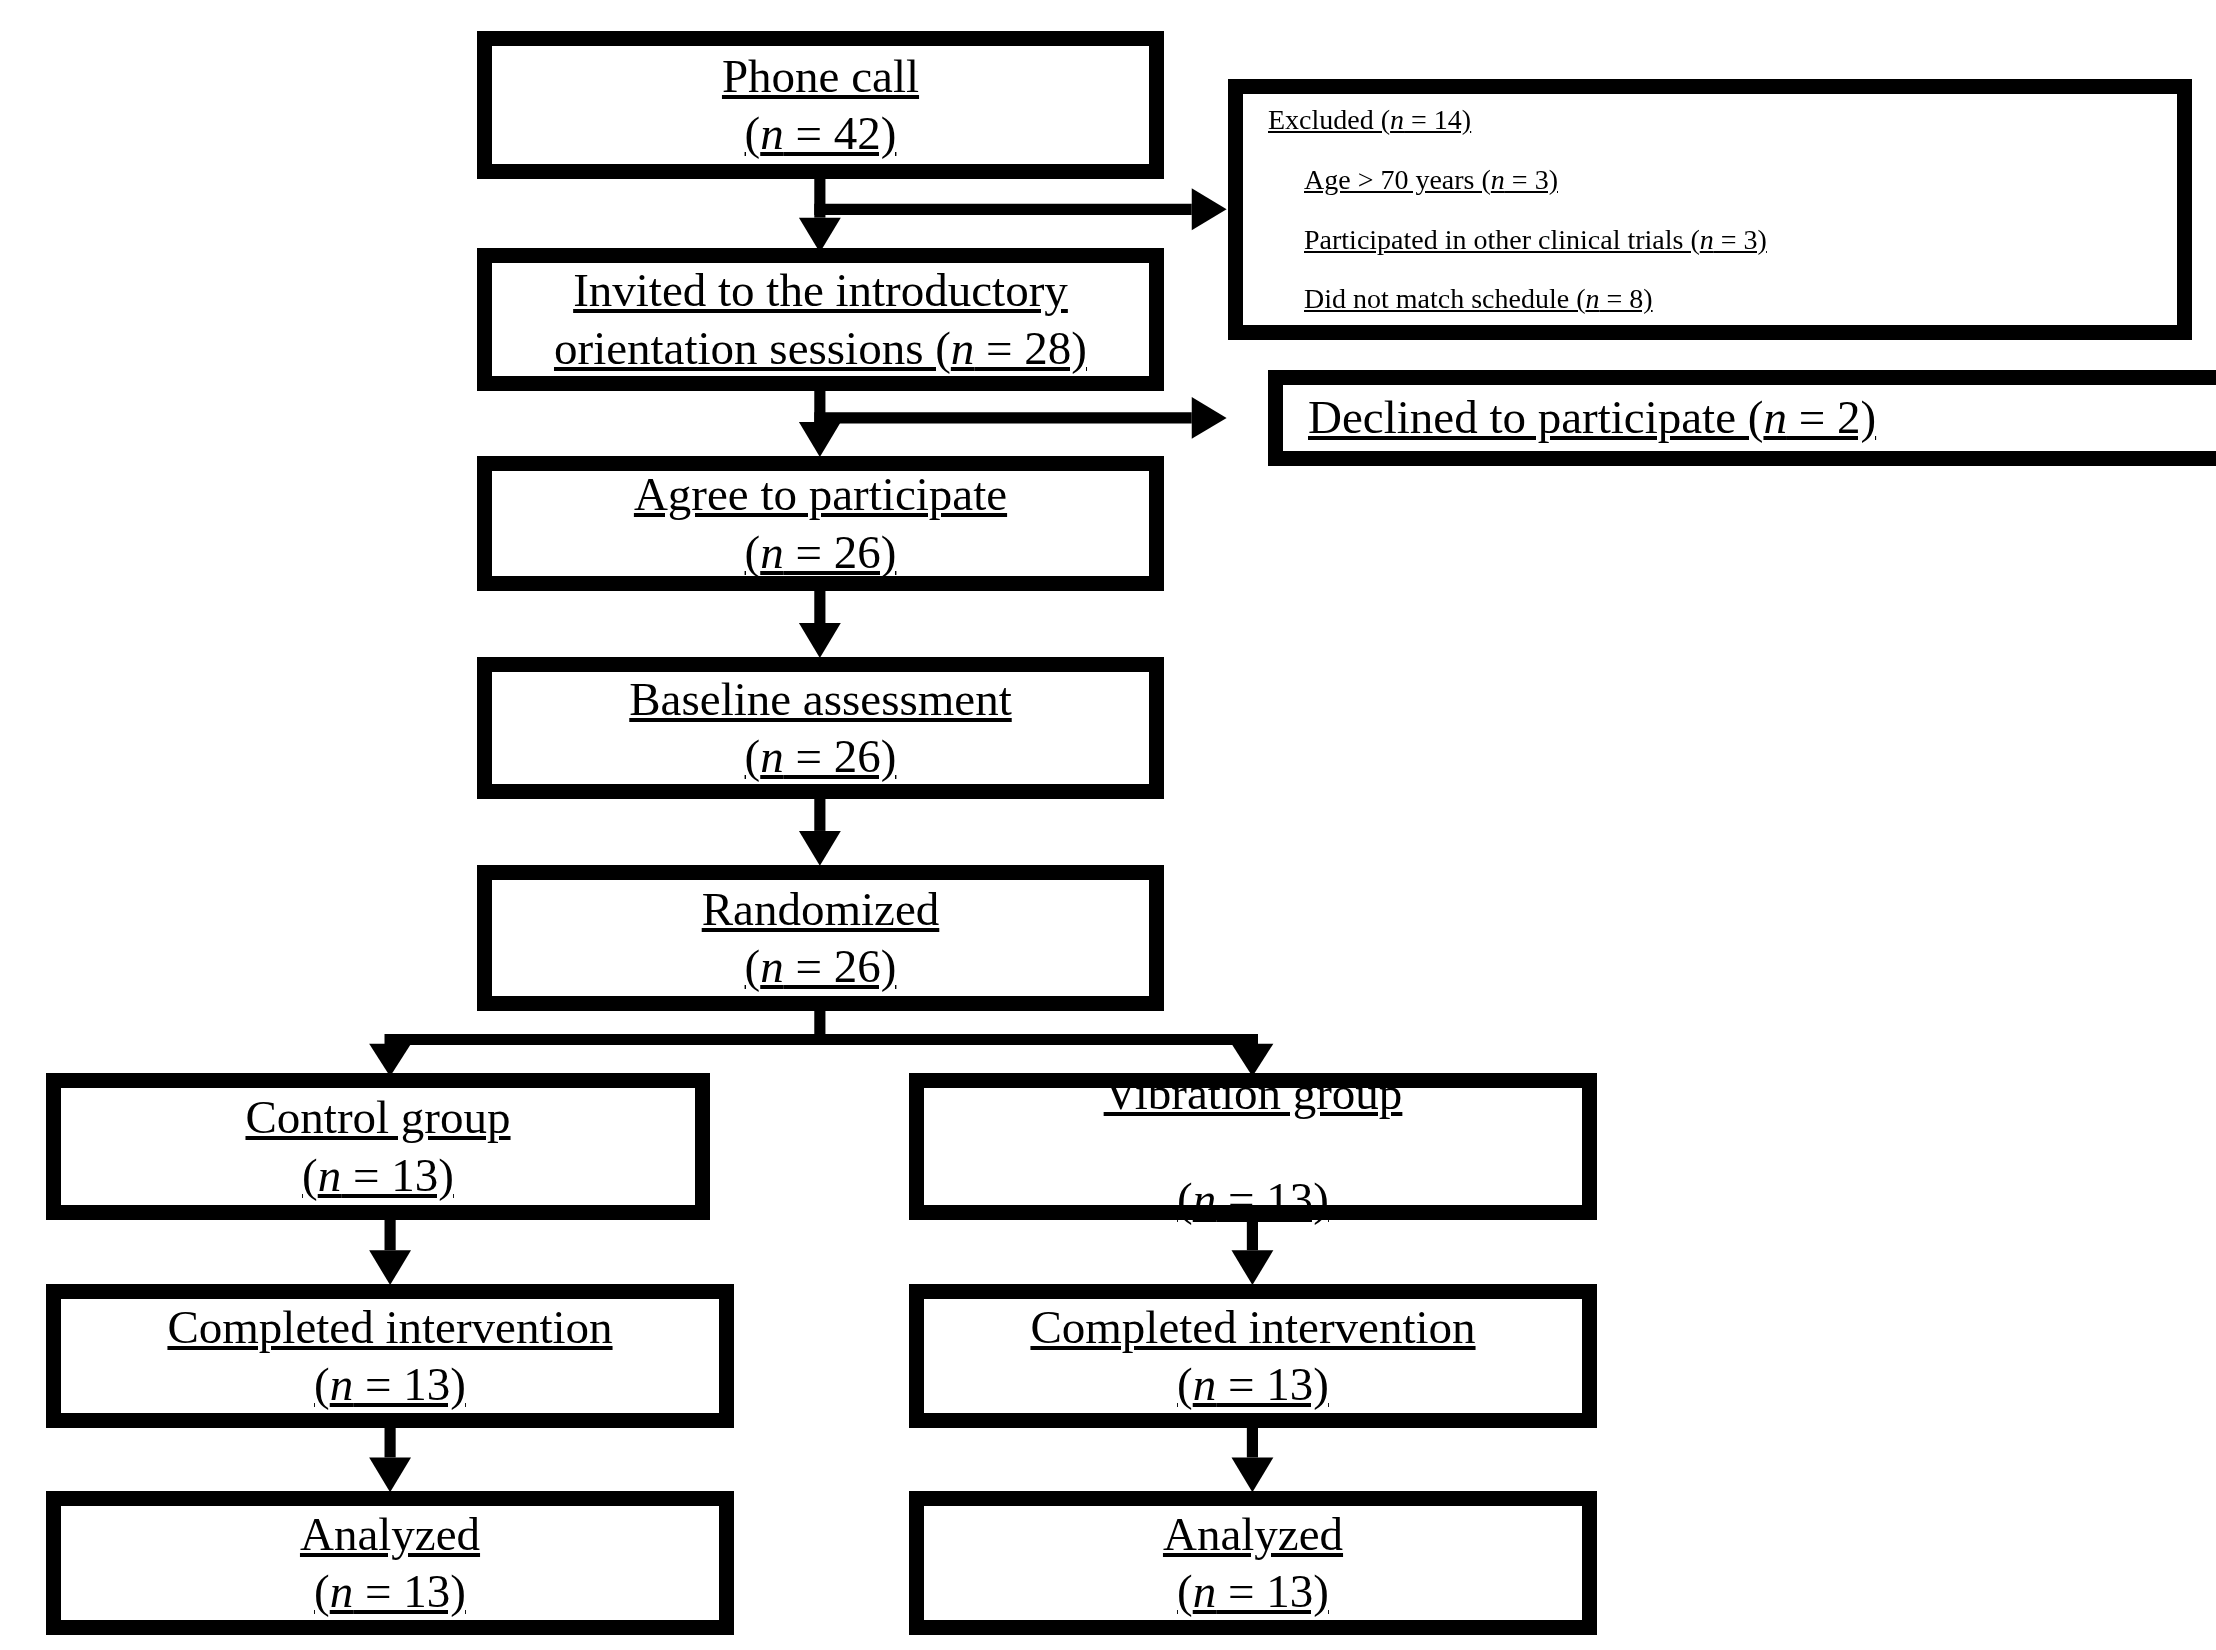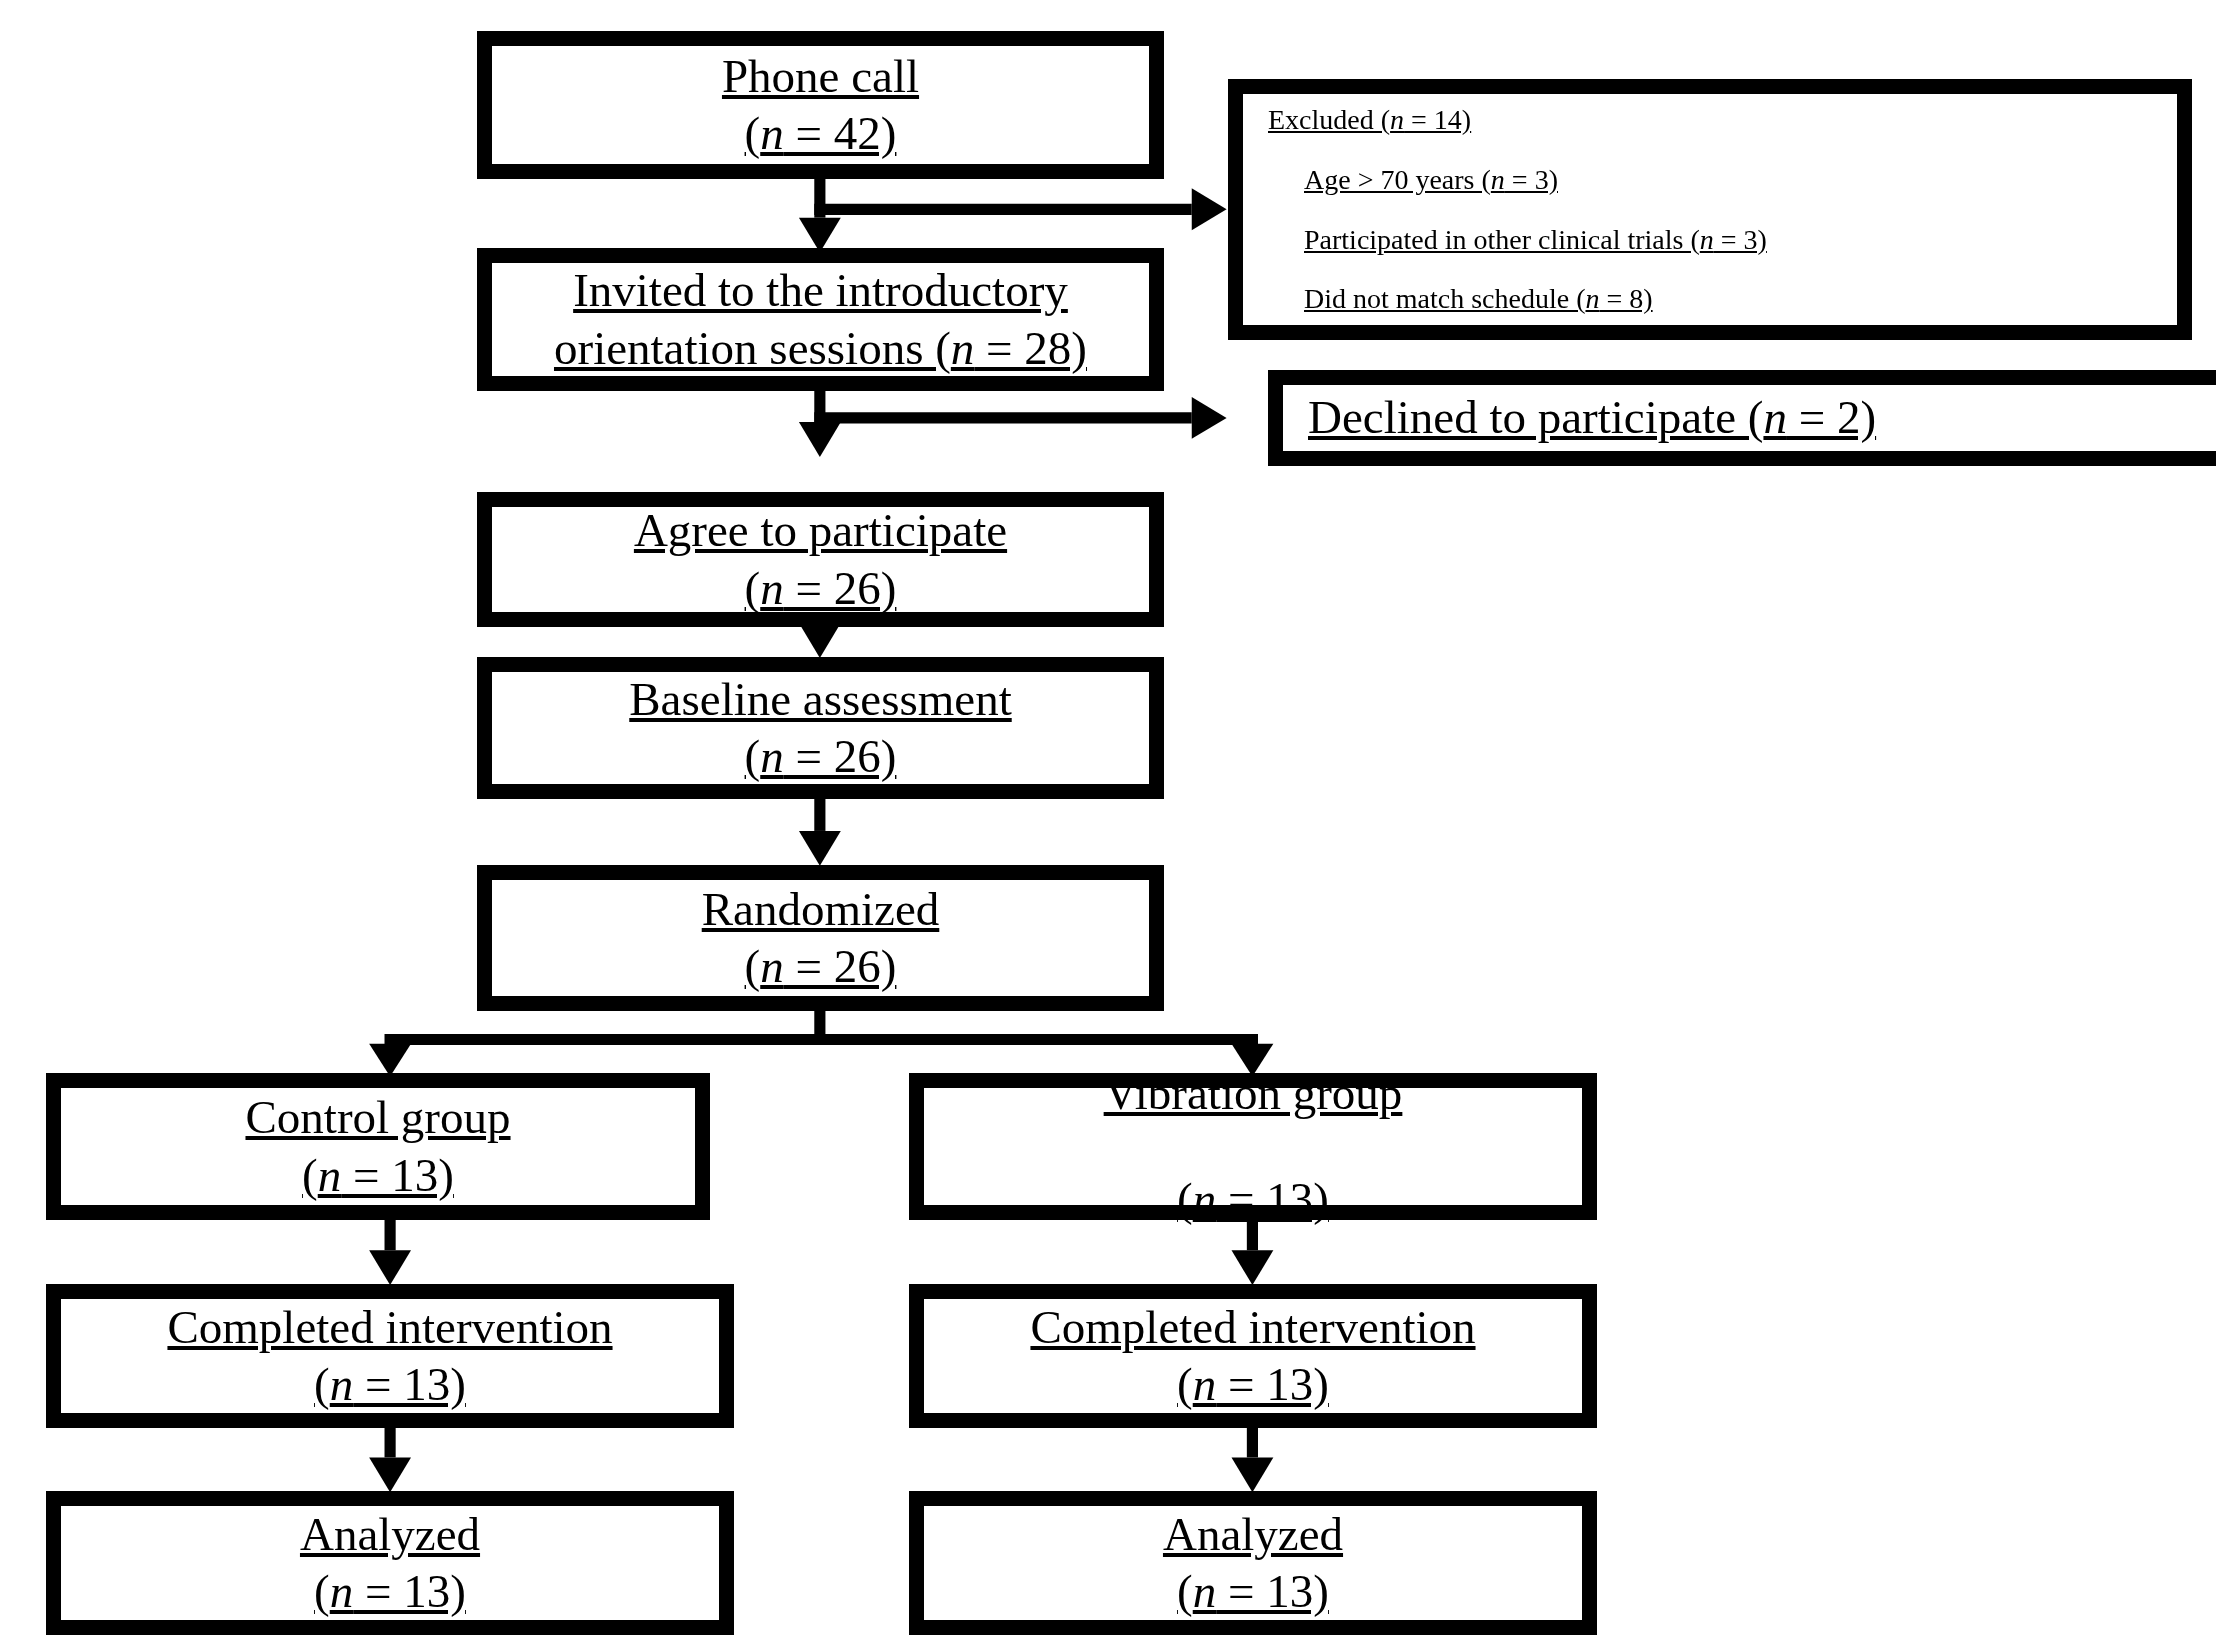--- a/index.html
+++ b/index.html
@@ -93,21 +93,21 @@
 
   <div class="box" style="left:477px; top:248px; width:687px; height:143px;">
     <div>Invited to the introductory</div>
     <div>orientation sessions (<i>n</i> = 28)</div>
   </div>
 
   <div class="box left-align" style="left:1268px; top:370px; width:964px; height:96px;">
     <div>Declined to participate (<i>n</i> = 2)</div>
   </div>
 
-  <div class="box" style="left:477px; top:456px; width:687px; height:135px;margin-top:36px;">
+  <div class="box" style="left:477px; top:456px; width:687px; height:135px;">
     <div>Agree to participate</div>
     <div>(<i>n</i> = 26)</div>
   </div>
 
   <div class="box" style="left:477px; top:657px; width:687px; height:142px;">
     <div>Baseline assessment</div>
     <div>(<i>n</i> = 26)</div>
   </div>
 
   <div class="box" style="left:477px; top:865px; width:687px; height:146px;">

